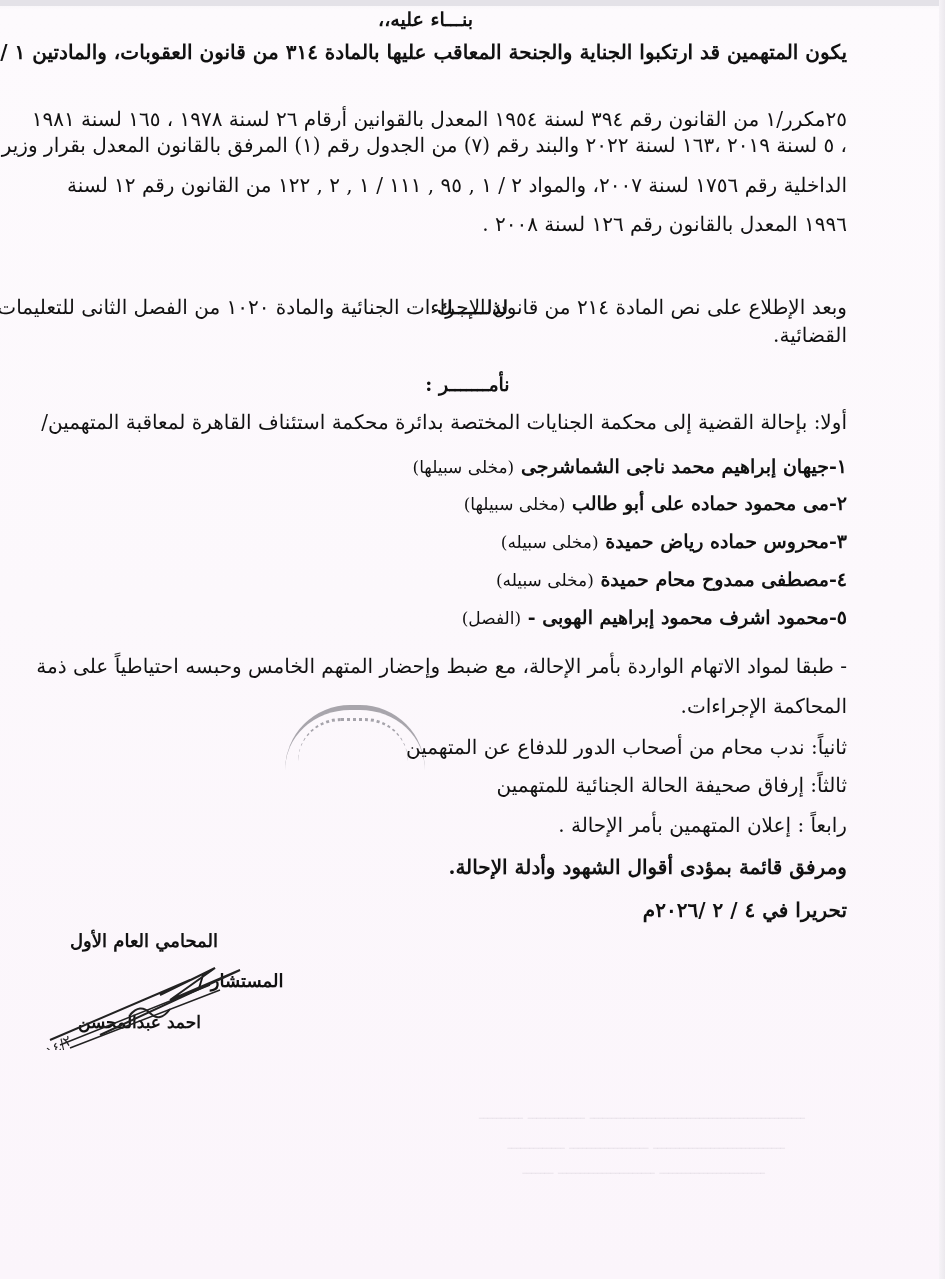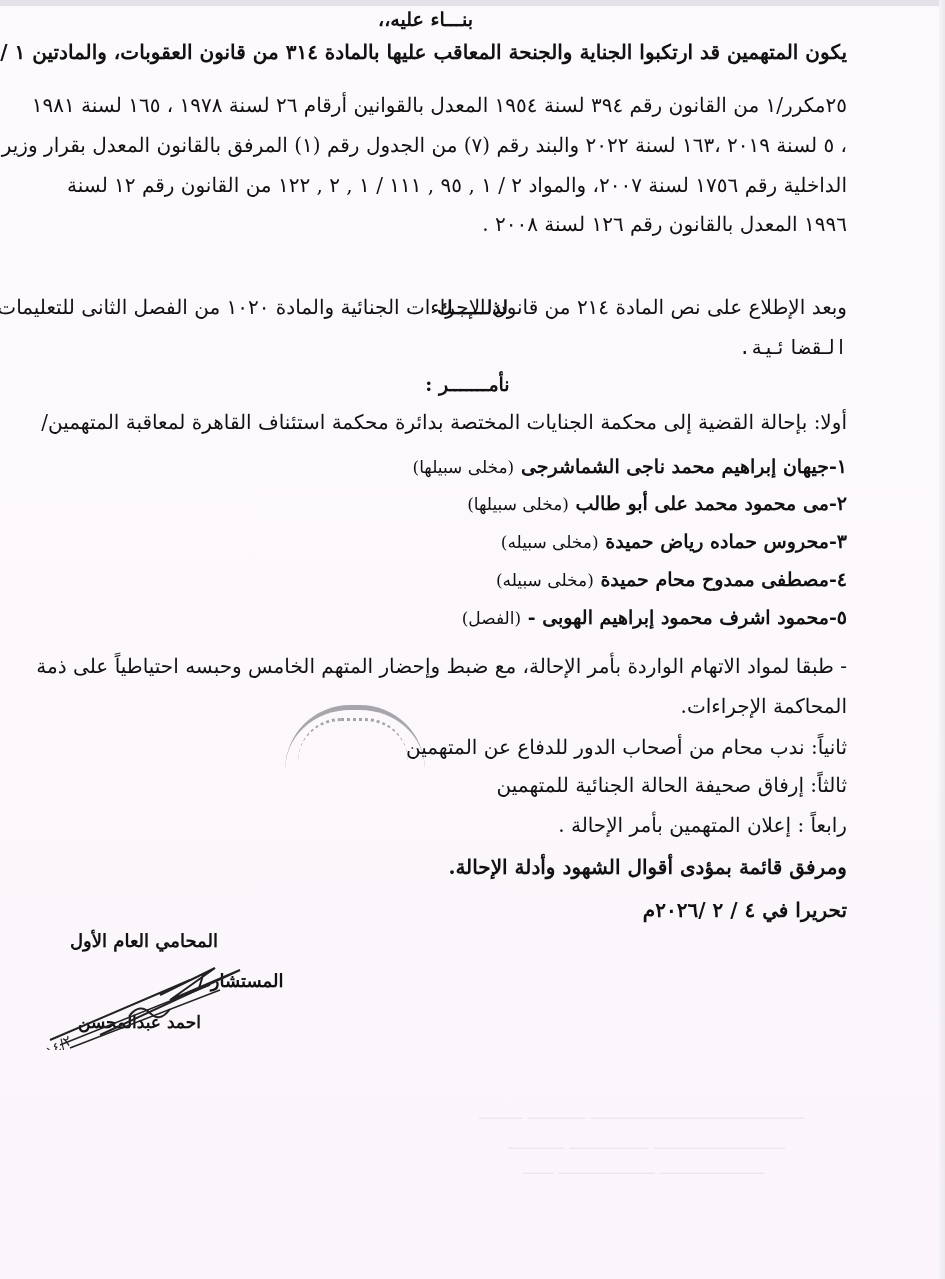--- a/index.html
+++ b/index.html
@@ -45,40 +45,40 @@
   <div class="right-edge"></div>
 
   <div class="bleed" style="right:140px; top:1105px;">ـــــــــــــــــــــــــــــــــــــــــــــــــ ـــــــــــــ ــــــــــ</div>
   <div class="bleed" style="right:160px; top:1135px;">ــــــــــــــــــــــــــــــ ــــــــــــــــــ ـــــــــــــ</div>
   <div class="bleed" style="right:180px; top:1160px;">ــــــــــــــــــــــــ ــــــــــــــــــــــ ـــــــ</div>
 
   <div class="doc">
     <div class="line heading" style="left:0; width:851px; top:8px;">بنـــاء عليه،،</div>
 
     <div class="line body-text bold" style="top:40px; right:98px;">يكون المتهمين قد ارتكبوا الجناية والجنحة المعاقب عليها بالمادة ٣١٤ من قانون العقوبات، والمادتين ١ /١ ،</div>
-    <div class="line body-text" style="top:93px; right:98px;margin-left:41px;">٢٥مكرر/١ من القانون رقم ٣٩٤ لسنة ١٩٥٤ المعدل بالقوانين أرقام ٢٦ لسنة ١٩٧٨ ، ١٦٥ لسنة ١٩٨١</div>
+    <div class="line body-text" style="top:107px; right:98px;margin-left:41px;">٢٥مكرر/١ من القانون رقم ٣٩٤ لسنة ١٩٥٤ المعدل بالقوانين أرقام ٢٦ لسنة ١٩٧٨ ، ١٦٥ لسنة ١٩٨١</div>
     <div class="line body-text" style="top:133px; right:98px;">، ٥ لسنة ٢٠١٩ ،١٦٣ لسنة ٢٠٢٢ والبند رقم (٧) من الجدول رقم (١) المرفق بالقانون المعدل بقرار وزير</div>
     <div class="line body-text" style="top:173px; right:98px;">الداخلية رقم ١٧٥٦ لسنة ٢٠٠٧، والمواد ٢ / ١ , ٩٥ , ١١١ / ١ , ٢ , ١٢٢ من القانون رقم ١٢ لسنة</div>
     <div class="line body-text" style="top:212px; right:98px;">١٩٩٦ المعدل بالقانون رقم ١٢٦ لسنة ٢٠٠٨ .</div>
 
     <div class="line heading" style="left:0; width:945px; top:252px;margin-top:44px;">لذلــــــك</div>
 
     <div class="line body-text" style="top:295px; right:98px;">وبعد الإطلاع على نص المادة ٢١٤ من قانون الإجراءات الجنائية والمادة ١٠٢٠ من الفصل الثانى للتعليمات</div>
-    <div class="line body-text" style="top:335px; right:98px;font-family:Liberation Mono, monospace;">القضائية.</div>
+    <div class="line body-text" style="top:323px; right:98px;">القضائية.</div>
 
     <div class="line heading" style="left:0; width:935px; top:373px;">نأمـــــــر :</div>
 
     <div class="line body-text" style="top:410px; right:98px;">أولا: بإحالة القضية إلى محكمة الجنايات المختصة بدائرة محكمة استئناف القاهرة لمعاقبة المتهمين/</div>
 
     <div class="line defendant" style="top:455px; right:98px;">
       <span>١</span><span>-جيهان إبراهيم محمد ناجى الشماشرجى</span>
       <span class="status">(مخلى سبيلها)</span>
     </div>
     <div class="line defendant" style="top:492px; right:98px;">
-      <span>٢</span><span>-مى محمود محمد على أبو طالب</span>
+      <span>٢</span><span>-مى محمود حماده على أبو طالب</span>
       <span class="status">(مخلى سبيلها)</span>
     </div>
     <div class="line defendant" style="top:530px; right:98px;">
       <span>٣</span><span>-محروس حماده رياض حميدة</span>
       <span class="status">(مخلى سبيله)</span>
     </div>
     <div class="line defendant" style="top:568px; right:98px;">
       <span>٤</span><span>-مصطفى ممدوح محام حميدة</span>
       <span class="status">(مخلى سبيله)</span>
     </div>

